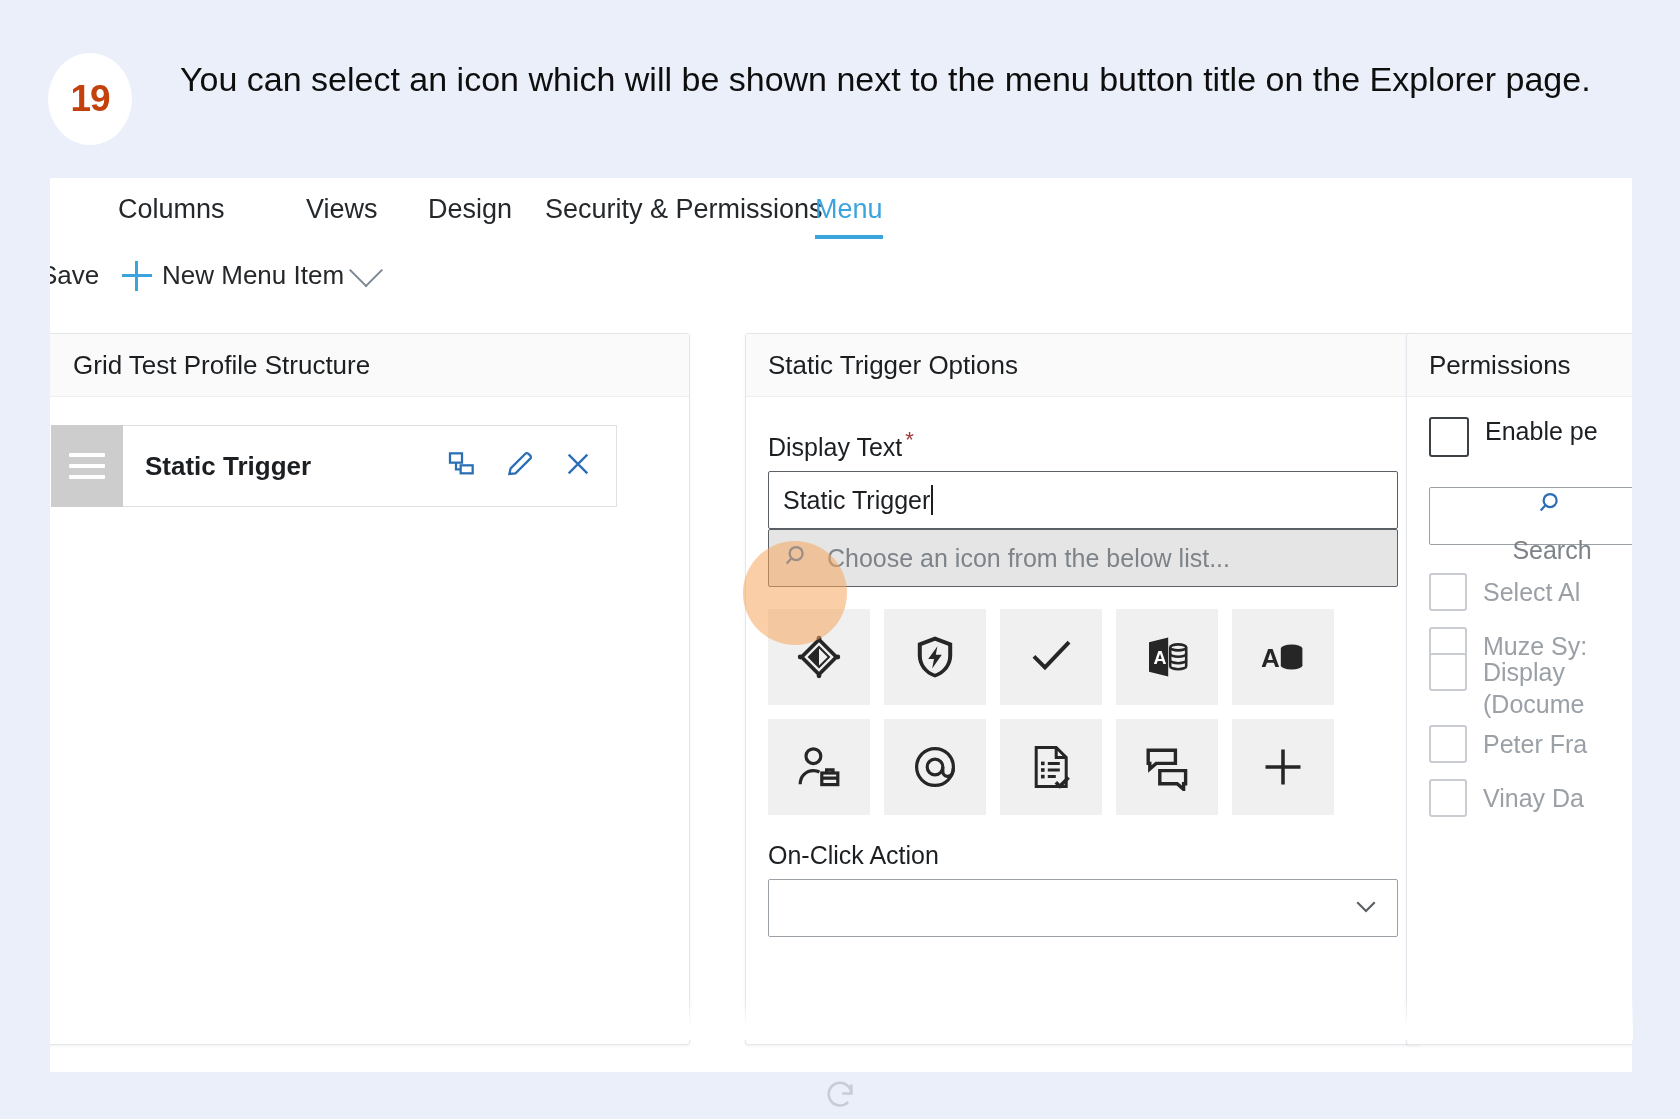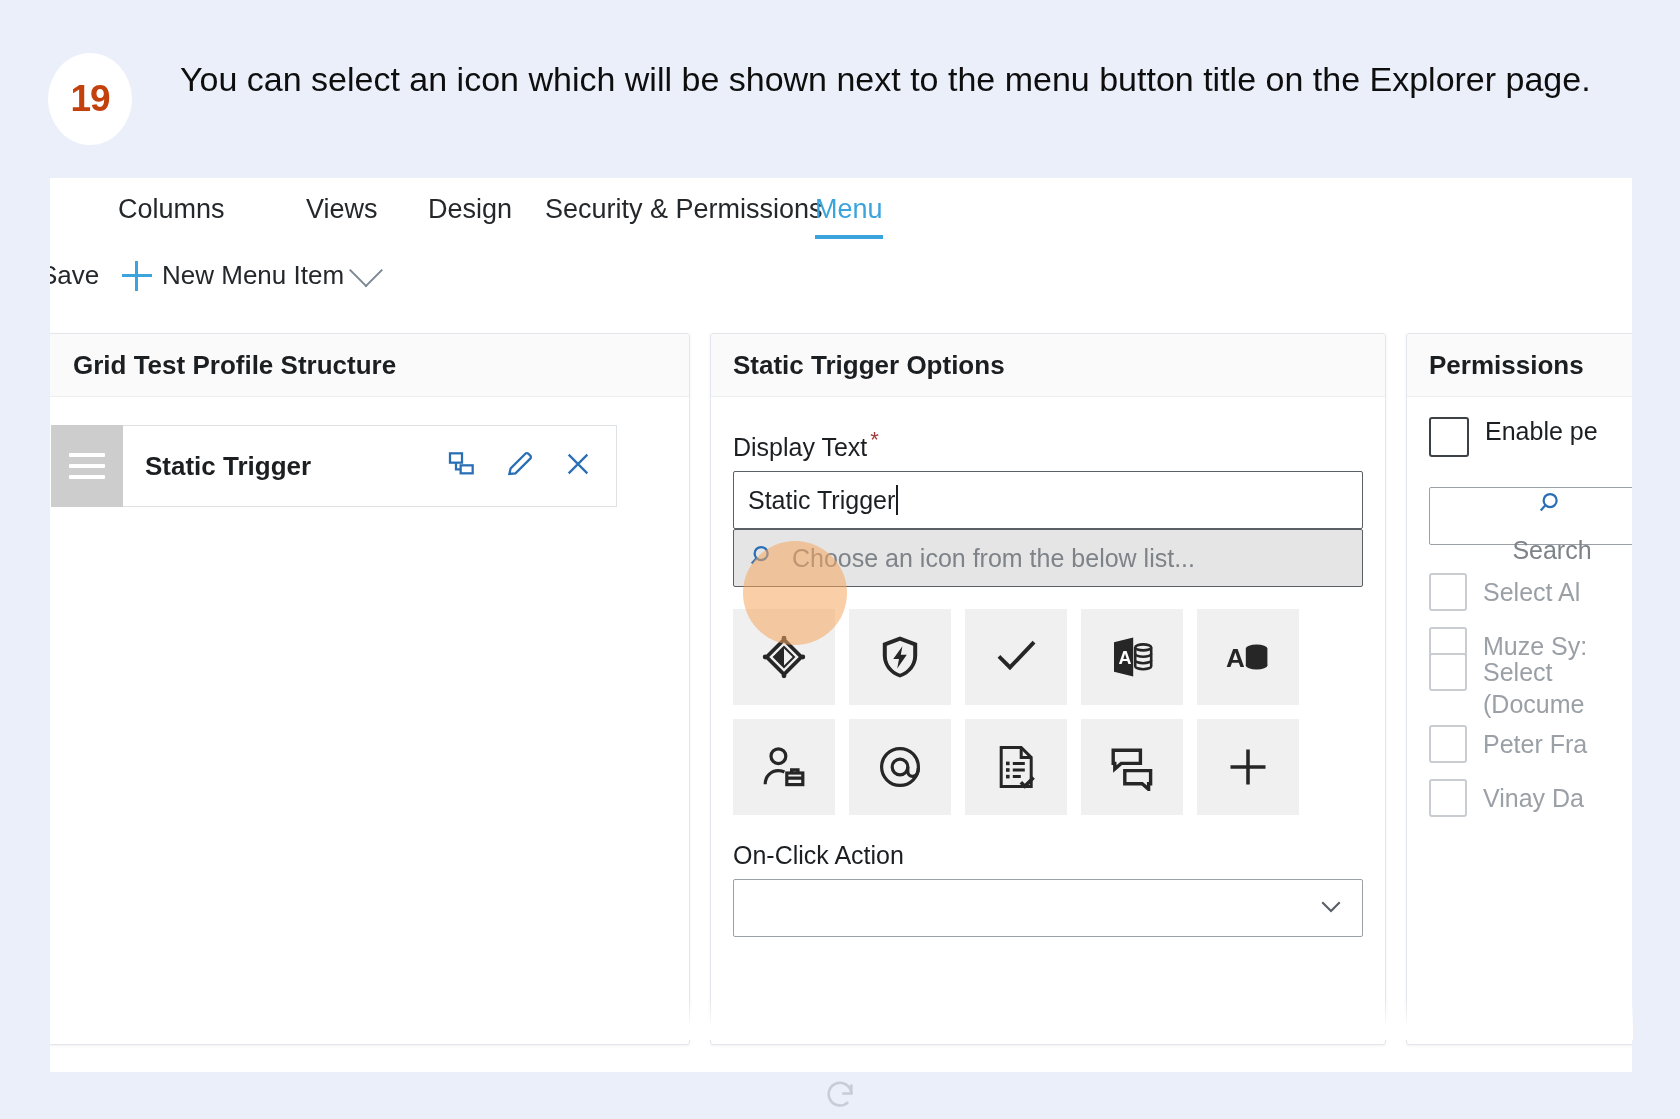--- a/index.html
+++ b/index.html
@@ -78,21 +78,21 @@
     position:absolute;top:0;
     background:#ffffff;
     border:1px solid #e3e6ea;
     border-radius:3px;
     box-shadow:0 1px 3px rgba(0,0,0,.06);
     overflow:hidden;
   }
   .panel-header{
     height:62px;background:#fafafa;border-bottom:1px solid #eceef0;
     display:flex;align-items:center;padding-left:22px;
-    font-size:26px;font-weight:bold;color:#1c1f22;white-space:nowrap;
+    font-size:26px;font-weight:normal;color:#1c1f22;white-space:nowrap;
   }
   .panel-body{padding:20px 22px;}
 
   
   #panel-left{left:-52px;width:690px;height:710px;}
   #tree-item{
     display:flex;align-items:stretch;height:82px;margin-top:8px;
     width:566px;
   }
   #tree-handle{
@@ -108,21 +108,21 @@
   .hamburger span:nth-child(3){top:22px;}
 
   #tree-body{
     flex:1;background:#ffffff;border:1px solid #dfe2e5;border-left:none;
     display:flex;align-items:center;padding:0 22px;
   }
   #tree-label{font-size:26px;font-weight:bold;color:#1c1f22;flex:1;}
   .tree-actions{display:flex;align-items:center;gap:26px;}
 
   
-  #panel-mid{left:660px;width:674px;height:710px;}
+  #panel-mid{left:695px;width:674px;height:710px;}
   .field-label{
     font-size:25px;color:#1c1f22;margin-top:10px;margin-bottom:9px;
   }
   .req-star{color:#a13a3a;font-size:22px;vertical-align:super;margin-left:3px;}
   .text-input{
     width:100%;box-sizing:border-box;height:58px;
     border:1px solid #5a6066;border-radius:2px;background:#fff;
     font-size:25px;color:#1c1f22;padding:0 14px;
     display:flex;align-items:center;
   }
@@ -400,21 +400,21 @@
           <div class="perm-item">
             <span class="cbox light"></span>
             <span class="perm-text muted">Select Al</span>
           </div>
           <div class="perm-item">
             <span class="cbox light"></span>
             <span class="perm-text muted">Muze Sy:</span>
           </div>
           <div class="perm-item" style="margin-top:-28px;">
             <span class="cbox light"></span>
-            <span class="perm-text muted">Select</span>
+            <span class="perm-text muted">Display</span>
           </div>
           <div class="perm-item" style="margin-top:-22px;margin-bottom:2px;">
             <span class="cbox light" style="visibility:hidden;"></span>
             <span class="perm-text muted">(Docume</span>
           </div>
           <div class="perm-item">
             <span class="cbox light"></span>
             <span class="perm-text muted">Peter Fra</span>
           </div>
           <div class="perm-item">

